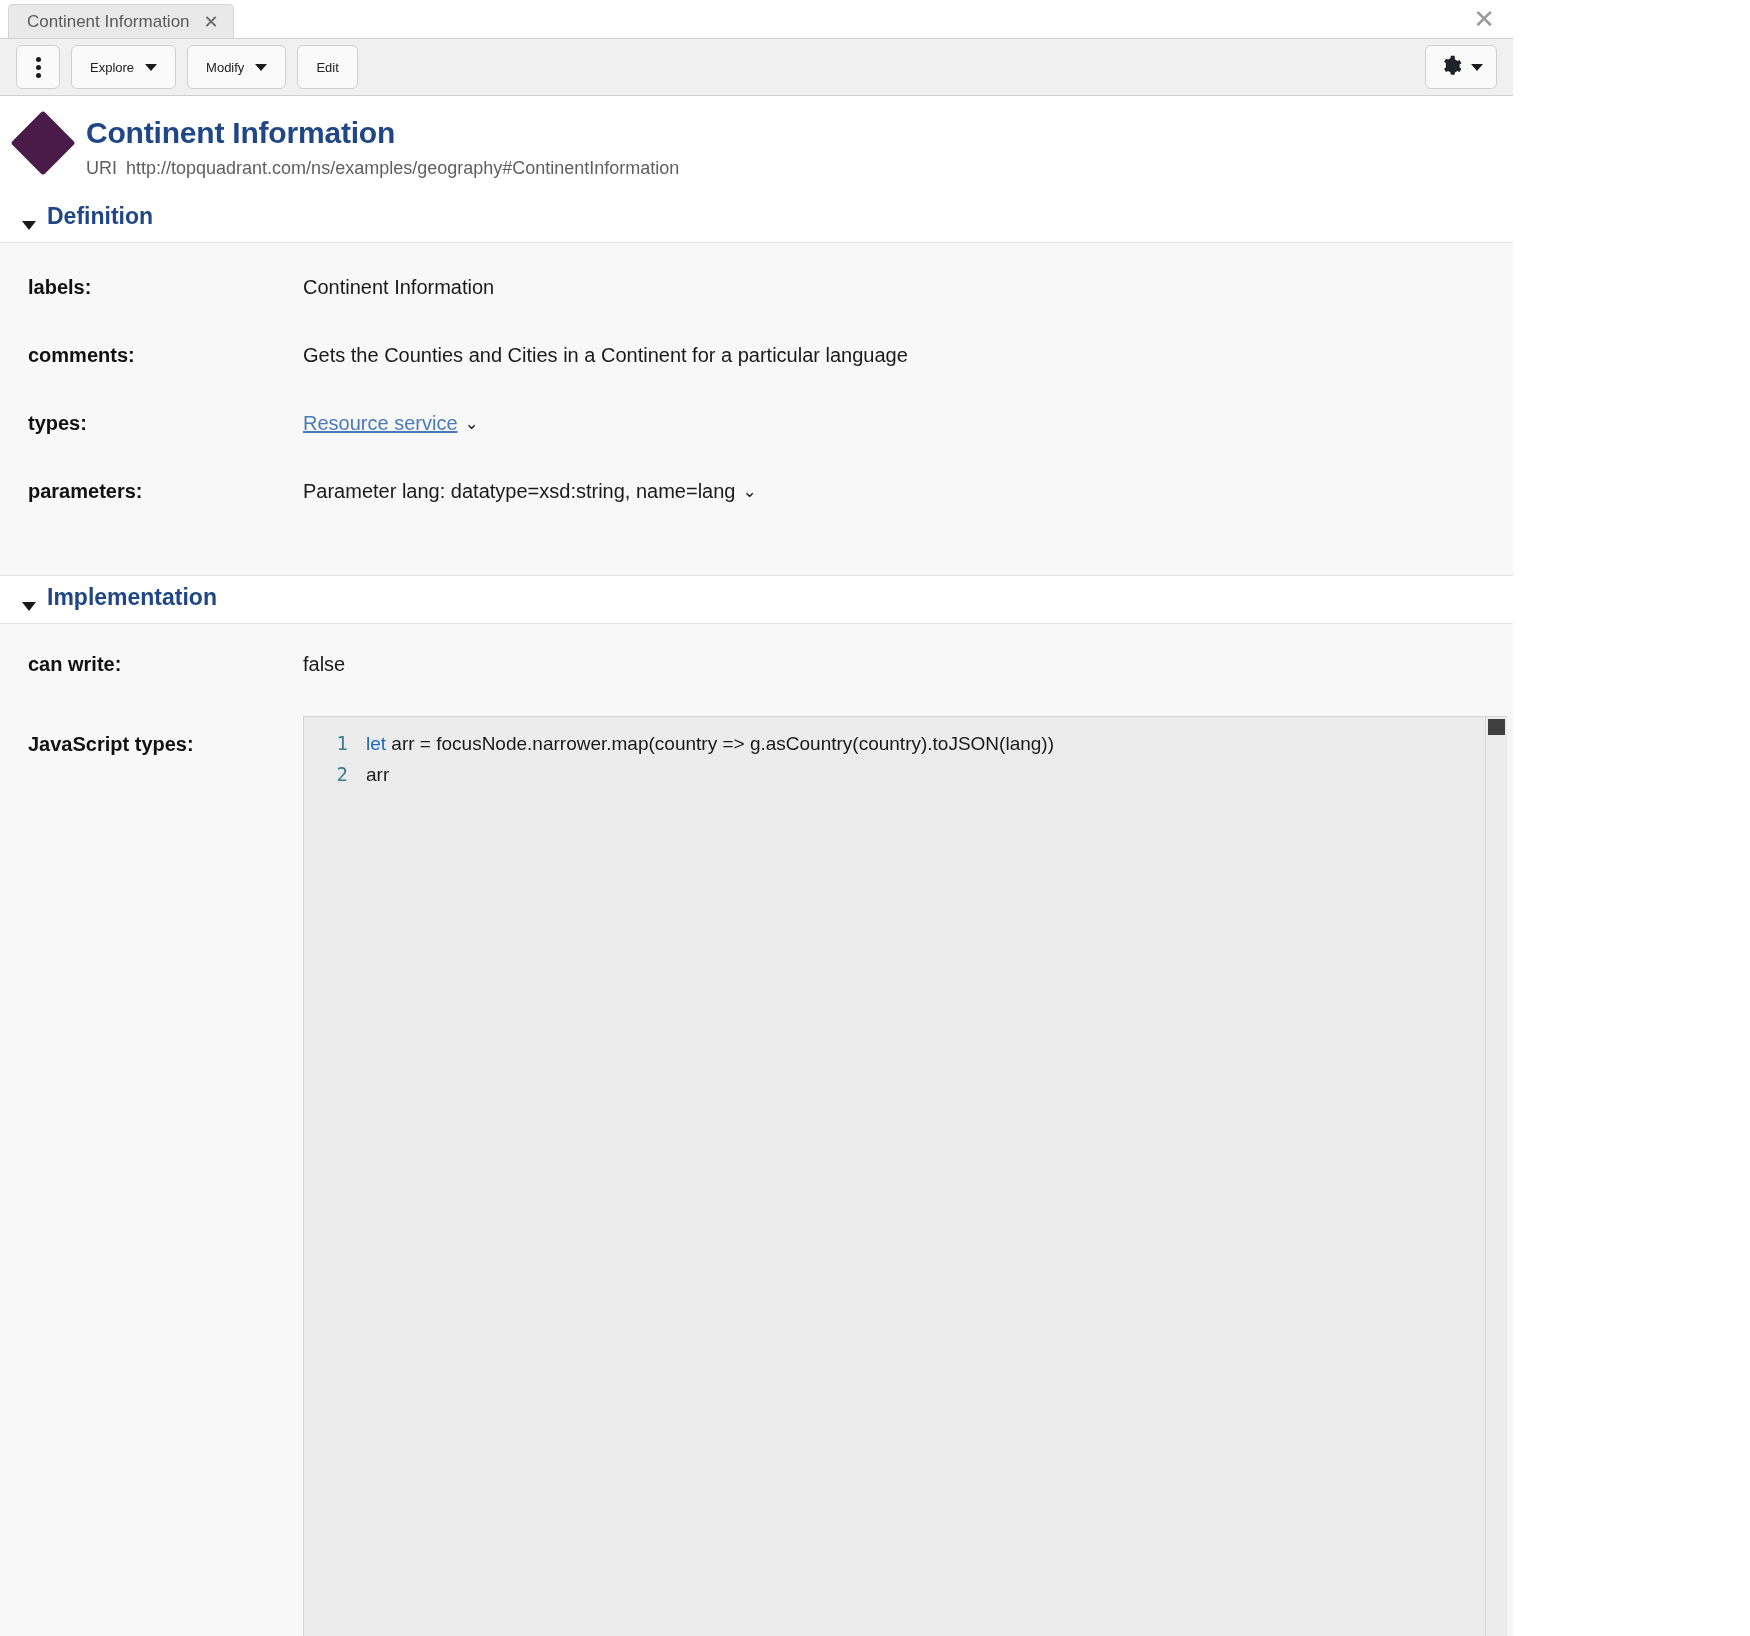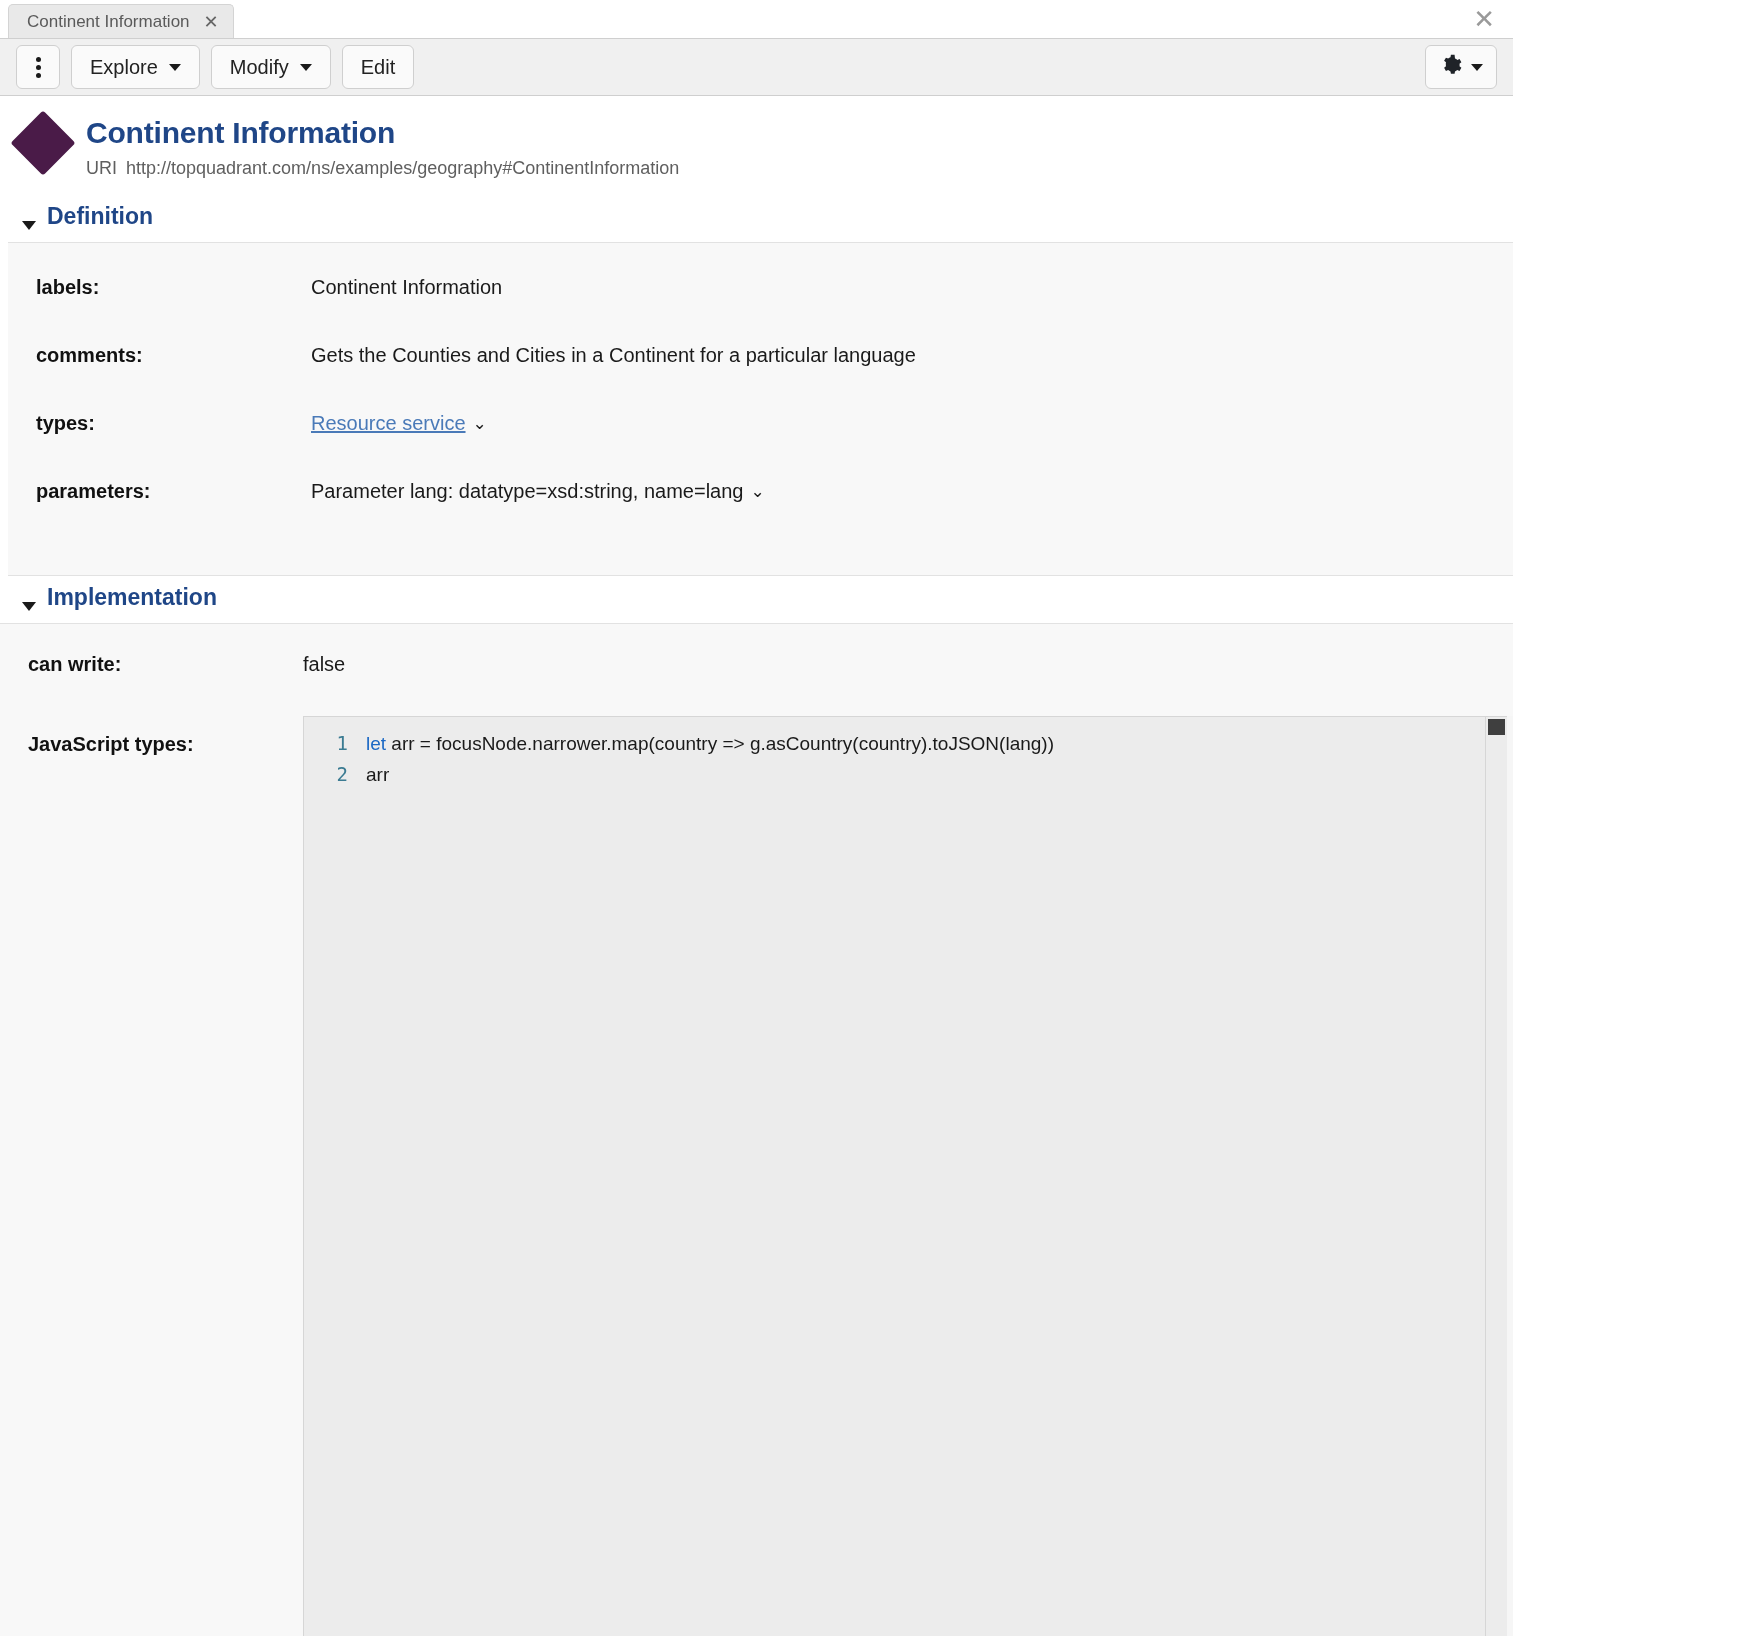--- a/index.html
+++ b/index.html
@@ -74,21 +74,21 @@
     padding: 0 16px;
     gap: 11px;
     position: relative;
   }
   .btn {
     background: #fafafa;
     border: 1px solid #cfcfcf;
     border-radius: 6px;
     height: 44px;
     padding: 0 18px;
-    font-size: 20px;
+    font-size: 13px;
     color: #222;
     display: flex;
     align-items: center;
     gap: 11px;
     cursor: pointer;
     font-family: "Liberation Sans", sans-serif;
   }
   .btn-kebab {
     width: 44px;
     padding: 0;
@@ -182,21 +182,21 @@
     font-weight: bold;
     color: #1f4687;
   }
 
   
   .panel {
     background: #f8f8f8;
     border-top: 1px solid #e2e2e2;
     border-bottom: 1px solid #e2e2e2;
   }
-  .panel-def { padding: 18px 12px 42px 0; margin-left: 8px; }
+  .panel-def { padding: 18px 12px 42px 0; }
 
   .prop-row {
     display: flex;
     align-items: flex-start;
     min-height: 68px;
     padding-top: 14px;
   }
   .prop-label {
     flex: 0 0 303px;
     padding-left: 28px;

